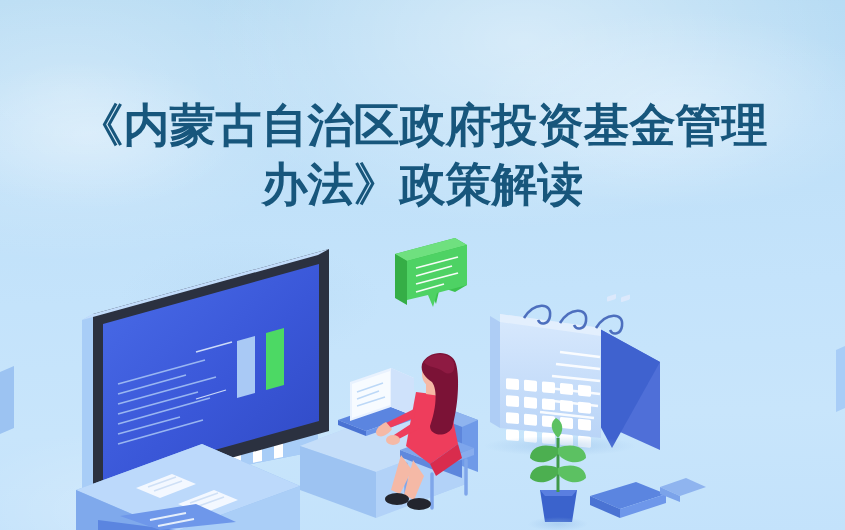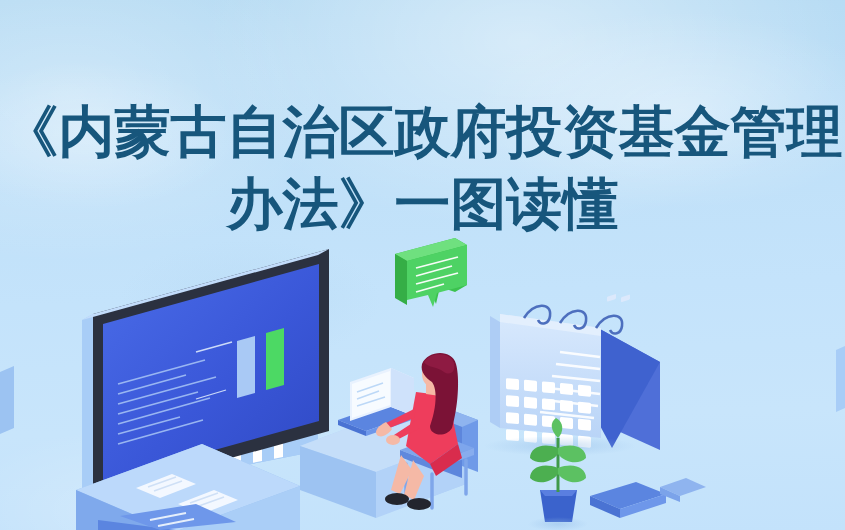--- a/index.html
+++ b/index.html
@@ -60,21 +60,21 @@
   
   #headline {
     position: absolute;
     left: 0;
     top: 96px;
     width: 845px;
     text-align: center;
     color: #17567c;
     font-family: "DejaVu Sans", "Liberation Sans", sans-serif;
     font-weight: bold;
-    font-size: 56px;
+    font-size: 46px;
     line-height: 1.28;
     letter-spacing: 0px;
   }
   #headline .hl-line { display: block; white-space: nowrap; }
 
   
   #illus {
     position: absolute;
     left: 0;
     top: 232px;
@@ -89,21 +89,21 @@
 <div id="poster">
 
   <div class="wash w1"></div>
   <div class="wash w2"></div>
   <div class="wash w3"></div>
   <div class="wash w4"></div>
 
 
   <div id="headline">
     <span class="hl-line">《内蒙古自治区政府投资基金管理</span>
-    <span class="hl-line">办法》一图读懂</span>
+    <span class="hl-line">办法》政策解读</span>
   </div>
 
   <div id="illus">
     <svg width="845" height="298" viewBox="0 0 845 298" xmlns="http://www.w3.org/2000/svg">
 
       <defs>
         <linearGradient id="gScreen" x1="0" y1="0" x2="1" y2="1">
           <stop offset="0%" stop-color="#4a6ce8"></stop>
           <stop offset="55%" stop-color="#3a57d8"></stop>
           <stop offset="100%" stop-color="#2f49c4"></stop>

